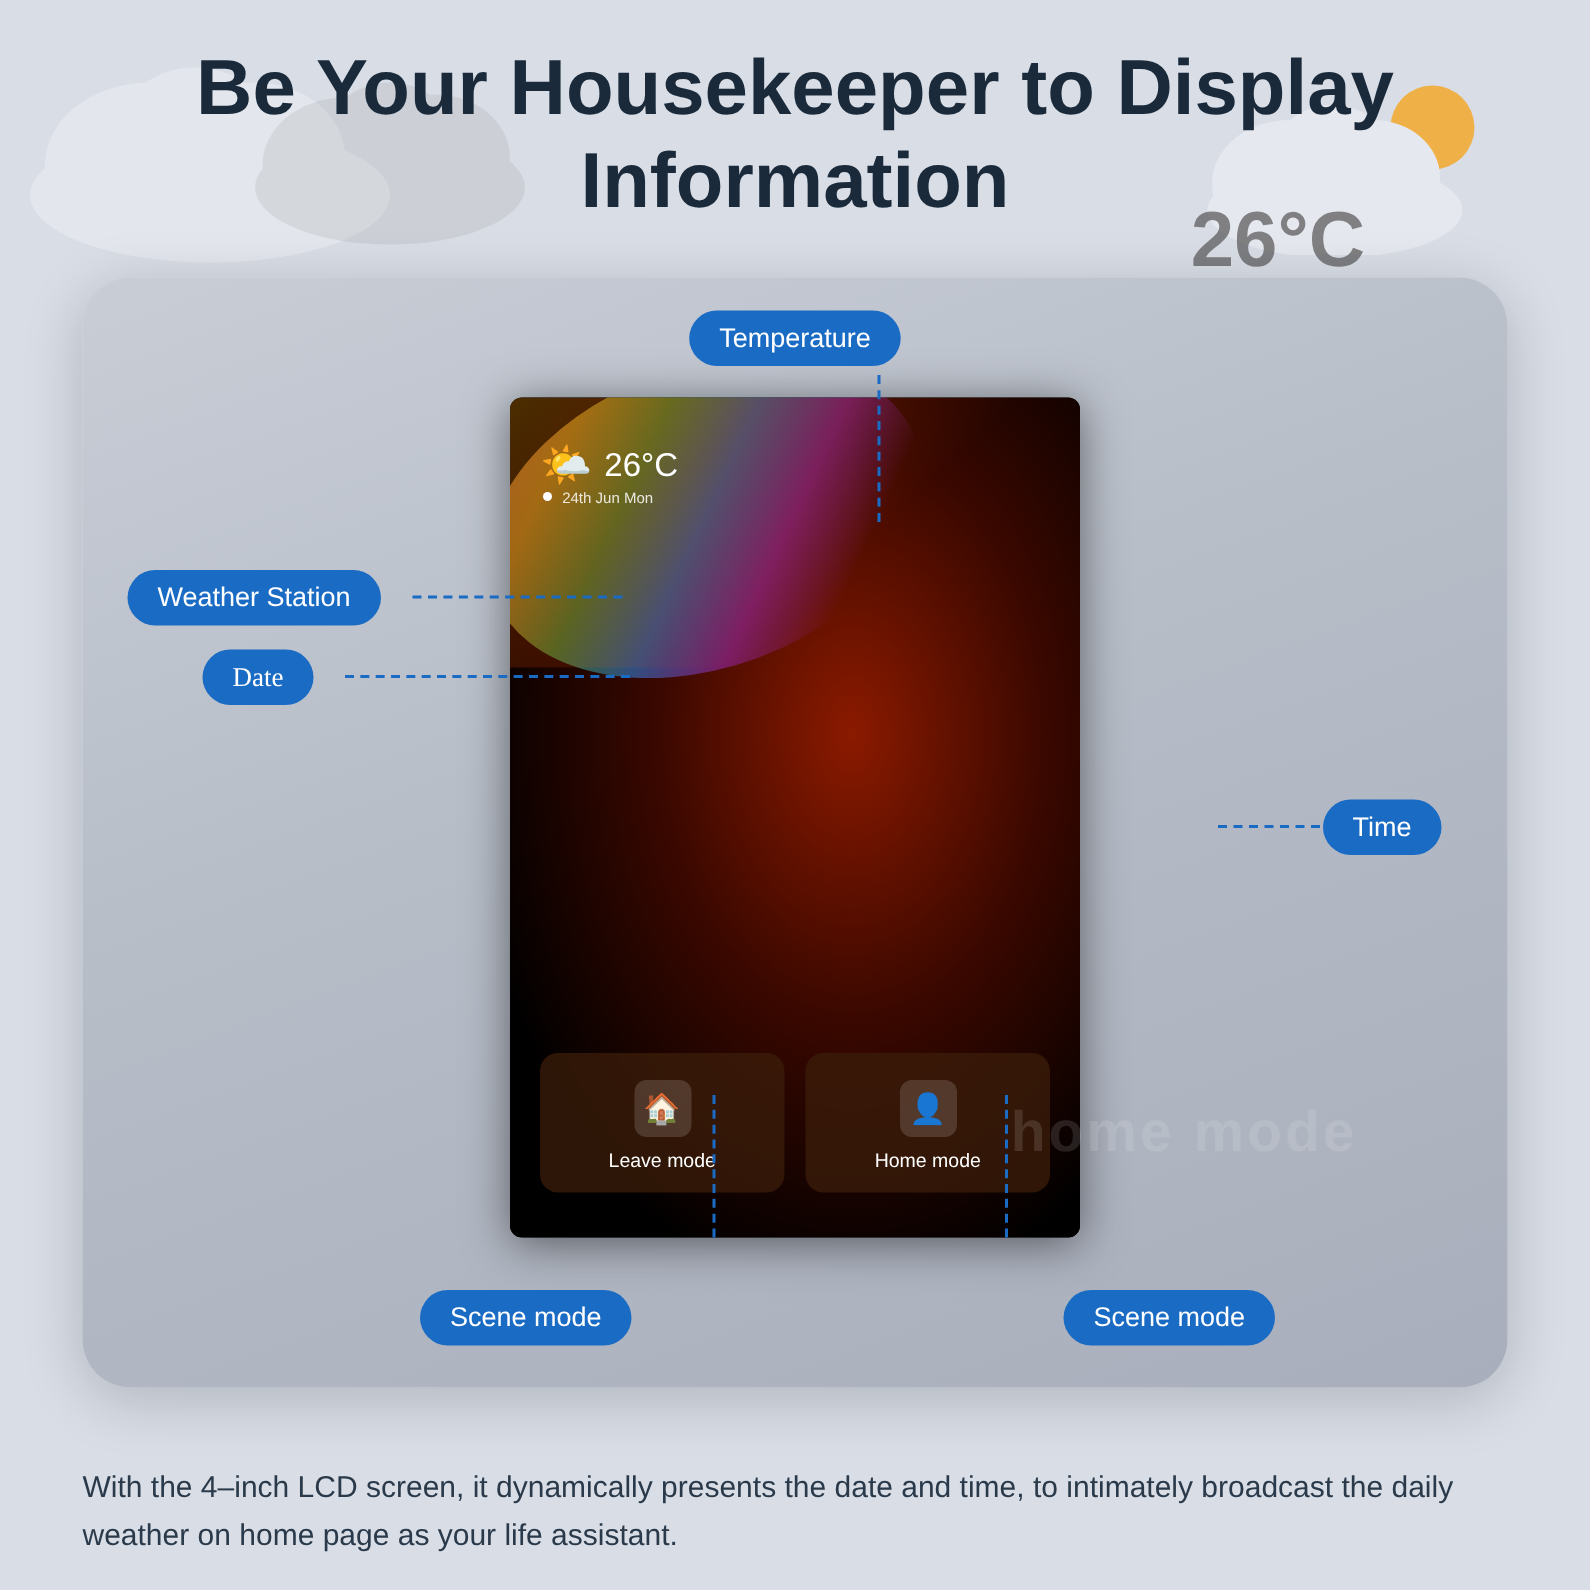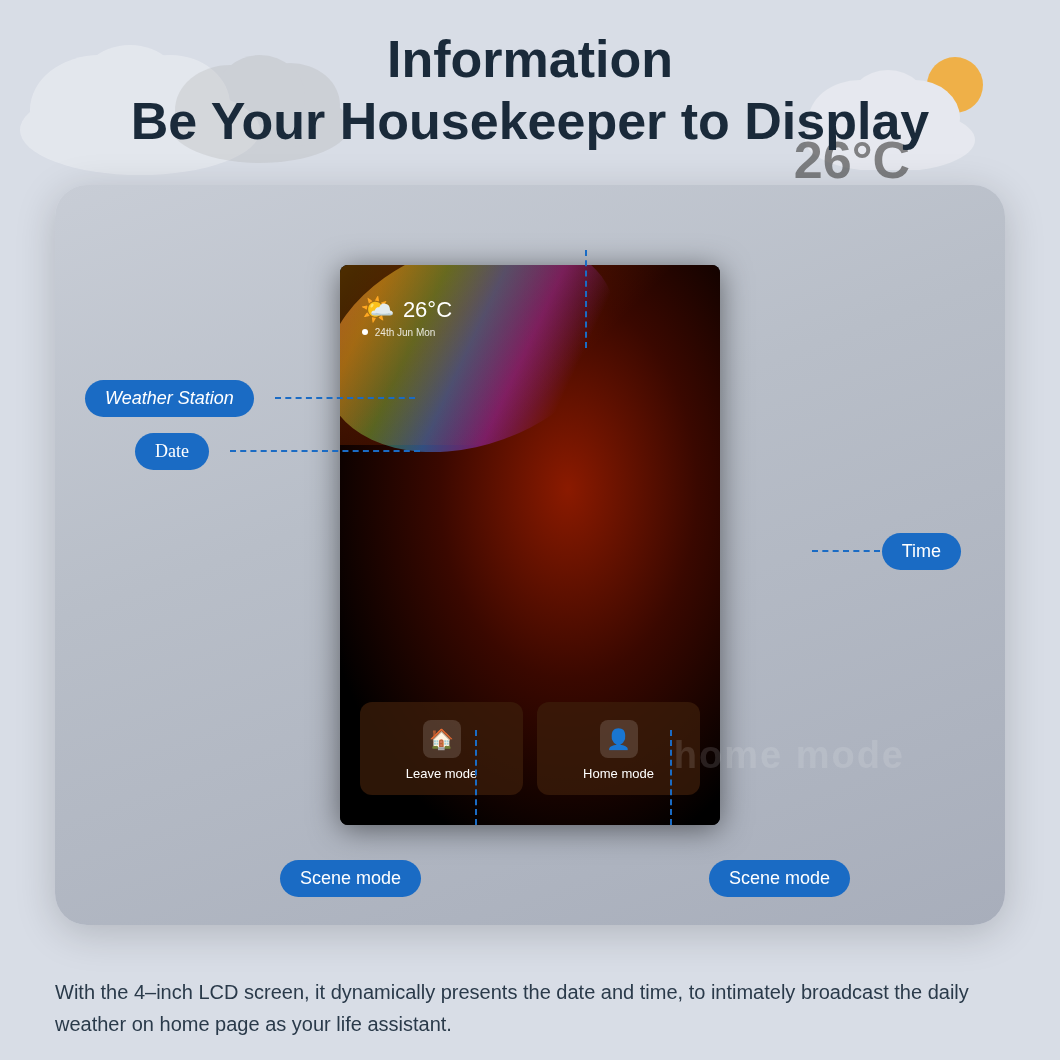--- a/index.html
+++ b/index.html
@@ -281,22 +281,22 @@
     <ellipse cx="90" cy="100" rx="85" ry="32" fill="#e8eaf0"></ellipse>
     <ellipse cx="60" cy="82" rx="52" ry="42" fill="#e8eaf0"></ellipse>
     <ellipse cx="115" cy="78" rx="45" ry="38" fill="#e8eaf0"></ellipse>
     <ellipse cx="88" cy="70" rx="42" ry="40" fill="#e8eaf0"></ellipse>
   </svg>
 
   <div class="bg-temp-right">26°C</div>
 </div>
 
 <div class="page-title">
+  <div>Be Your Housekeeper to Display</div>
   <div>Information</div>
-  <div>Be Your Housekeeper to Display</div>
 </div>
 
 <div class="device-card">
 
   <div class="device-screen">
     <div class="screen-bg"></div>
     <div class="screen-rainbow"></div>
     <div class="screen-streak"></div>
 
     <div class="screen-weather">
@@ -317,24 +317,25 @@
       </div>
       <div class="scene-btn">
         <div class="scene-icon">👤</div>
         <span class="scene-label">Home mode</span>
       </div>
     </div>
   </div>
 
   <div class="watermark">home mode</div>
 
+  <div class="annotation" style="top: 22px; left: 50%; transform: translateX(-50%);">Temperature</div>
 
   <div class="line-v" style="left: 530px; top: 65px; height: 98px;"></div>
 
-  <div class="annotation" style="top: 195px; left: 30px; font-style: italic;">Weather Station</div>
+  <div class="annotation" style="top: 195px; left: 30px;">Weather Station</div>
 
   <div class="line" style="top: 212px; left: 220px; width: 140px;"></div>
 
   <div class="annotation" style="top: 248px; left: 80px; font-family: Liberation Serif, serif;">Date</div>
 
   <div class="line" style="top: 265px; left: 175px; width: 190px;"></div>
 
   <div class="annotation" style="top: 348px; right: 44px;">Time</div>
 
   <div class="line" style="top: 365px; left: 757px; width: 130px;"></div>

